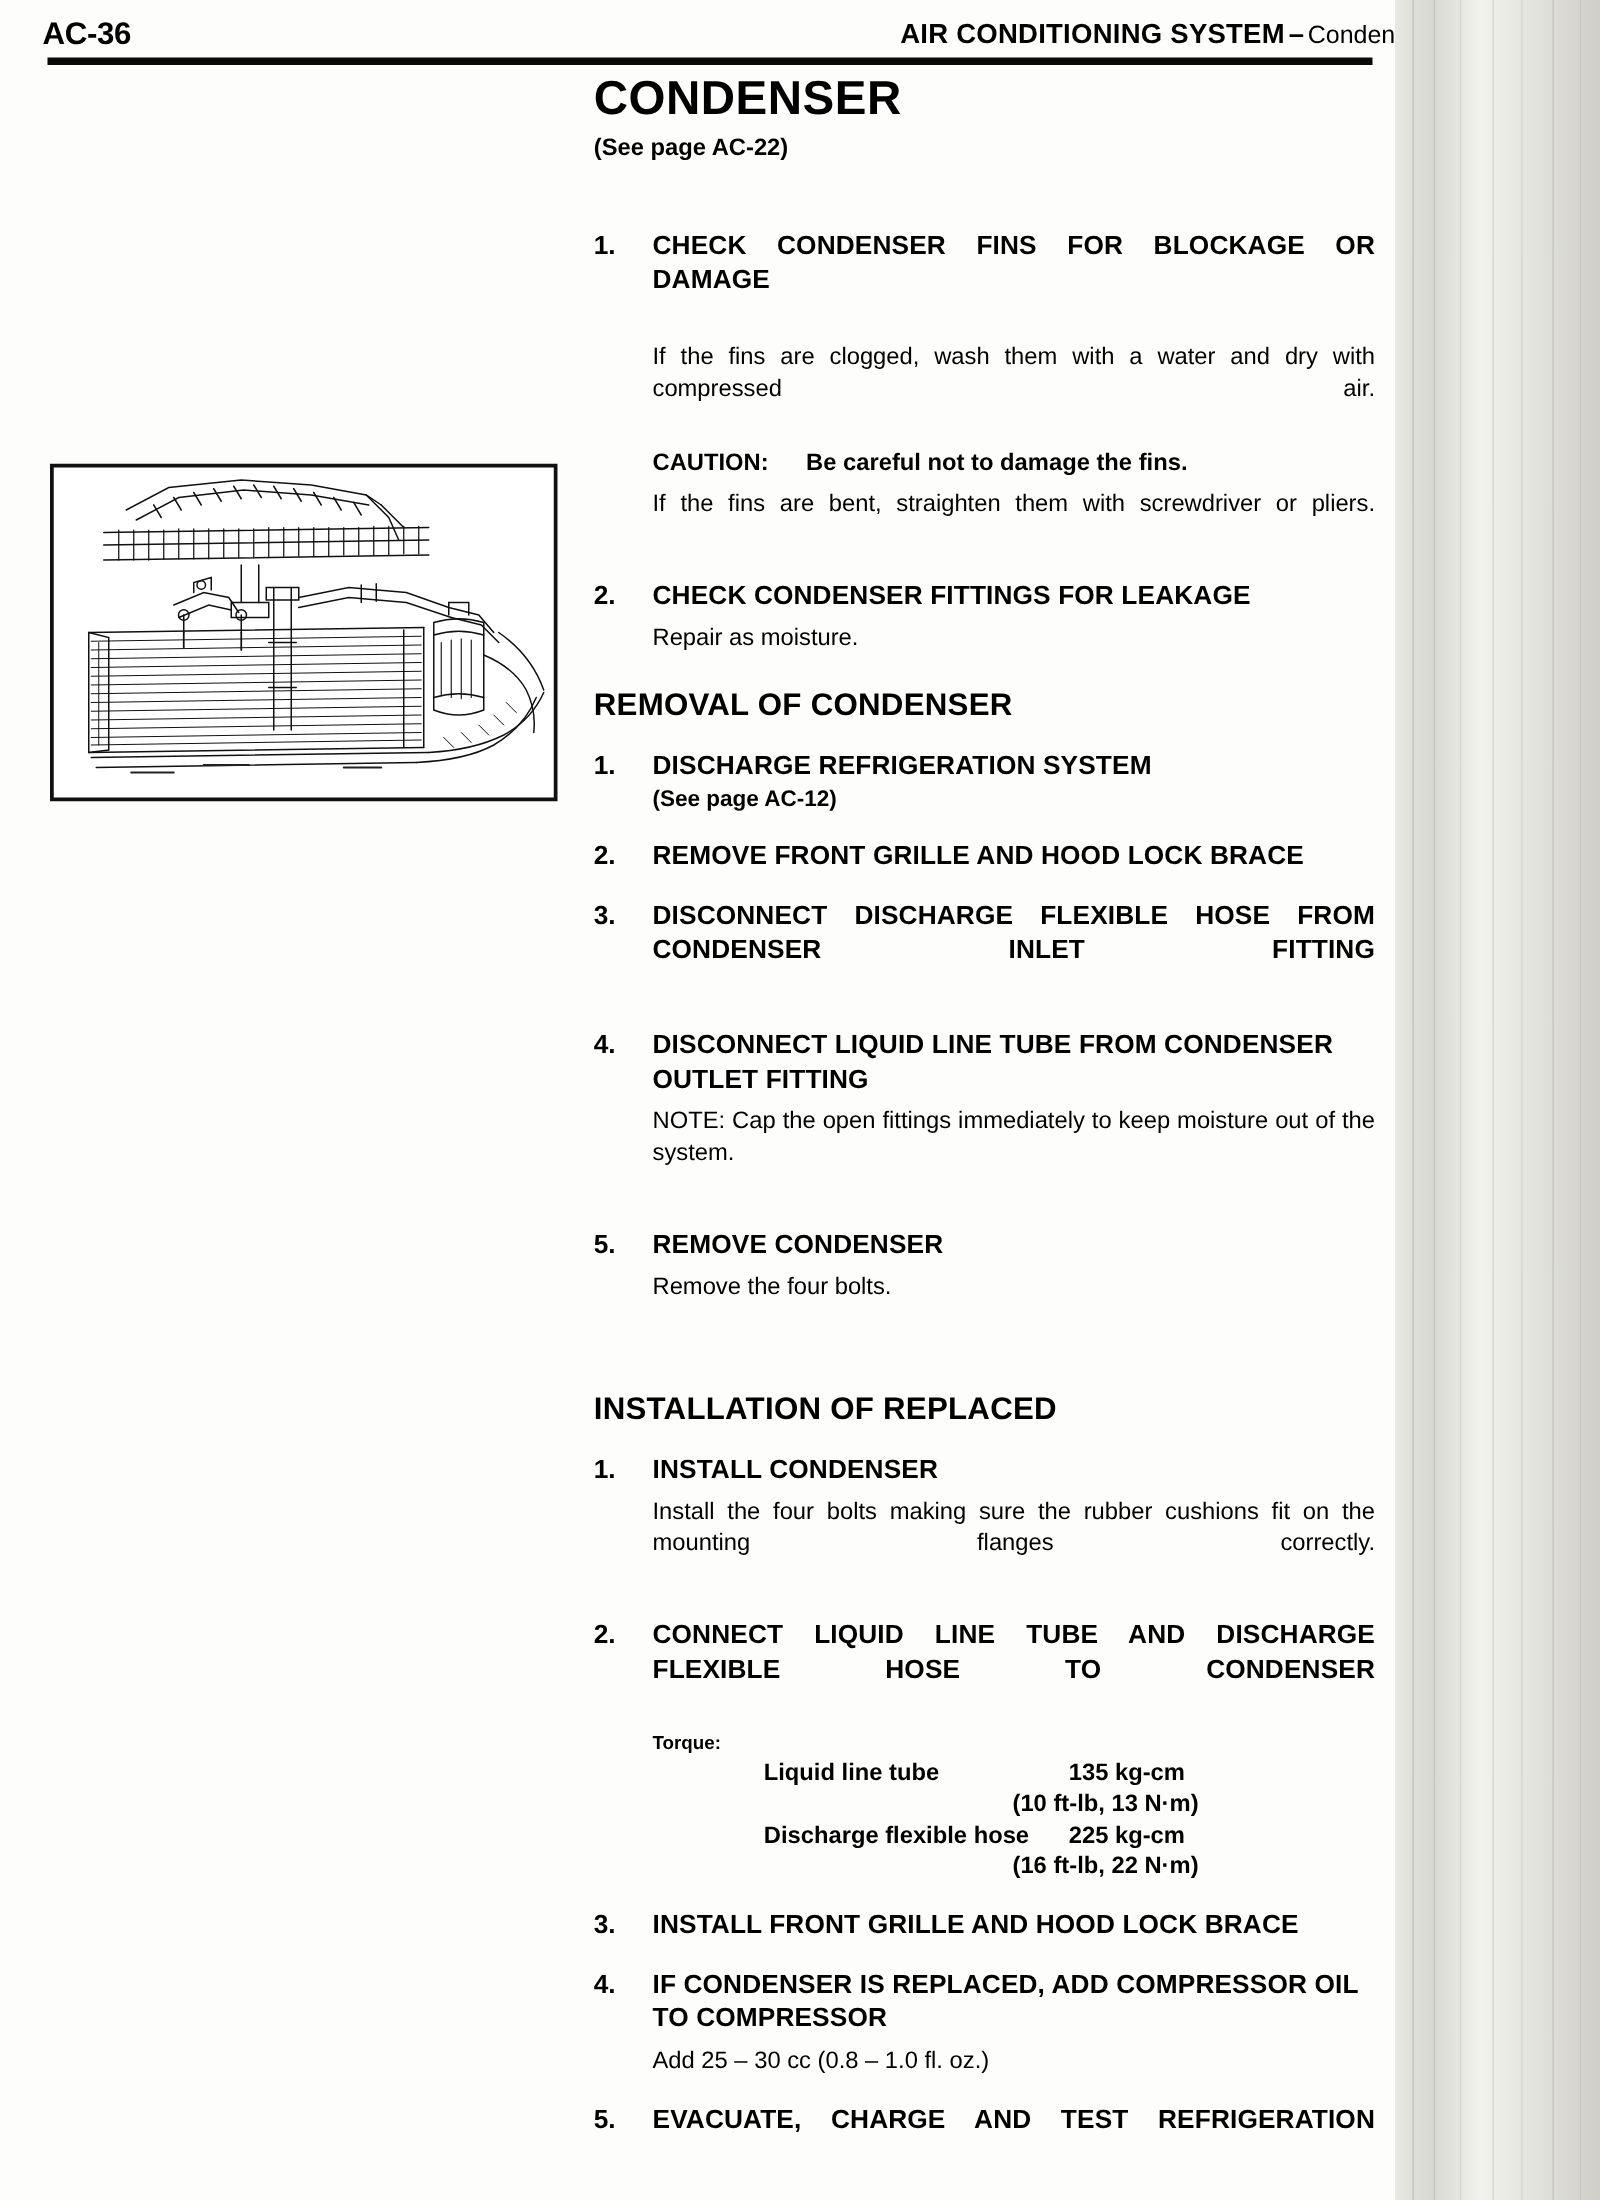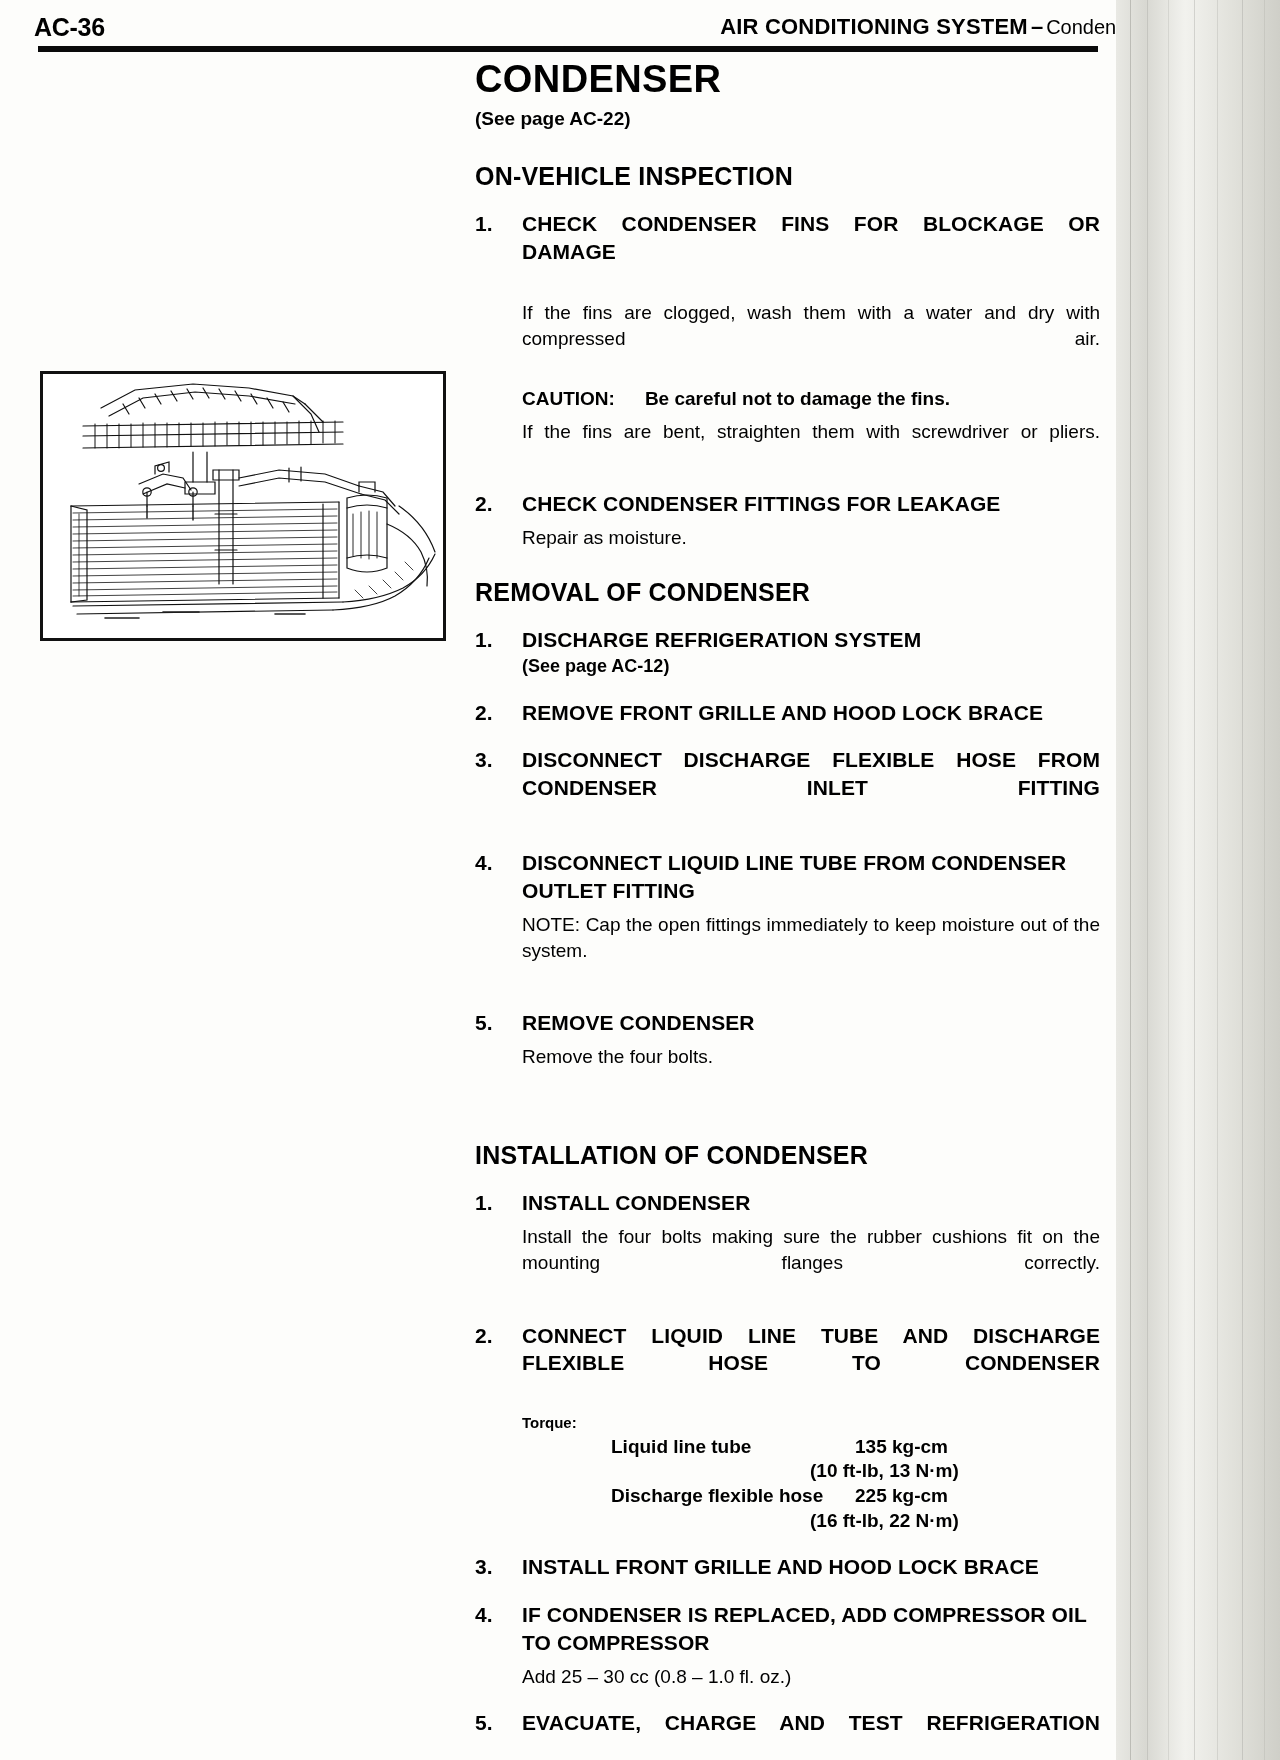--- a/index.html
+++ b/index.html
@@ -298,21 +298,20 @@
       </g>
     </svg>
   </div>
 
   <div id="col">
 
     <h1 class="title">CONDENSER</h1>
     <div class="subref">(See page AC-22)</div>
 
     <div class="sec-gap-1"></div>
-    <h2 class="section">ON-VEHICLE INSPECTION</h2>
 
     <div class="step">
       <div class="num">1.</div>
       <div class="body">
         <div class="head justify">CHECK CONDENSER FINS FOR BLOCKAGE OR DAMAGE</div>
         <div class="para">If the fins are clogged, wash them with a water and dry with compressed air.</div>
         <div class="caution">
           <span class="lbl">CAUTION:</span><span>Be careful not to damage the fins.</span>
         </div>
         <div class="para">If the fins are bent, straighten them with screwdriver or pliers.</div>
@@ -362,21 +361,21 @@
 
     <div class="step">
       <div class="num">5.</div>
       <div class="body">
         <div class="head">REMOVE CONDENSER</div>
         <div class="para noj">Remove the four bolts.</div>
       </div>
     </div>
 
     <div class="sec-gap-3"></div>
-    <h2 class="section">INSTALLATION OF CONDENSER</h2>
+    <h2 class="section">INSTALLATION OF REPLACED</h2>
 
     <div class="step">
       <div class="num">1.</div>
       <div class="body">
         <div class="head">INSTALL CONDENSER</div>
         <div class="para">Install the four bolts making sure the rubber cushions fit on the mounting flanges correctly.</div>
       </div>
     </div>
 
     <div class="step">

